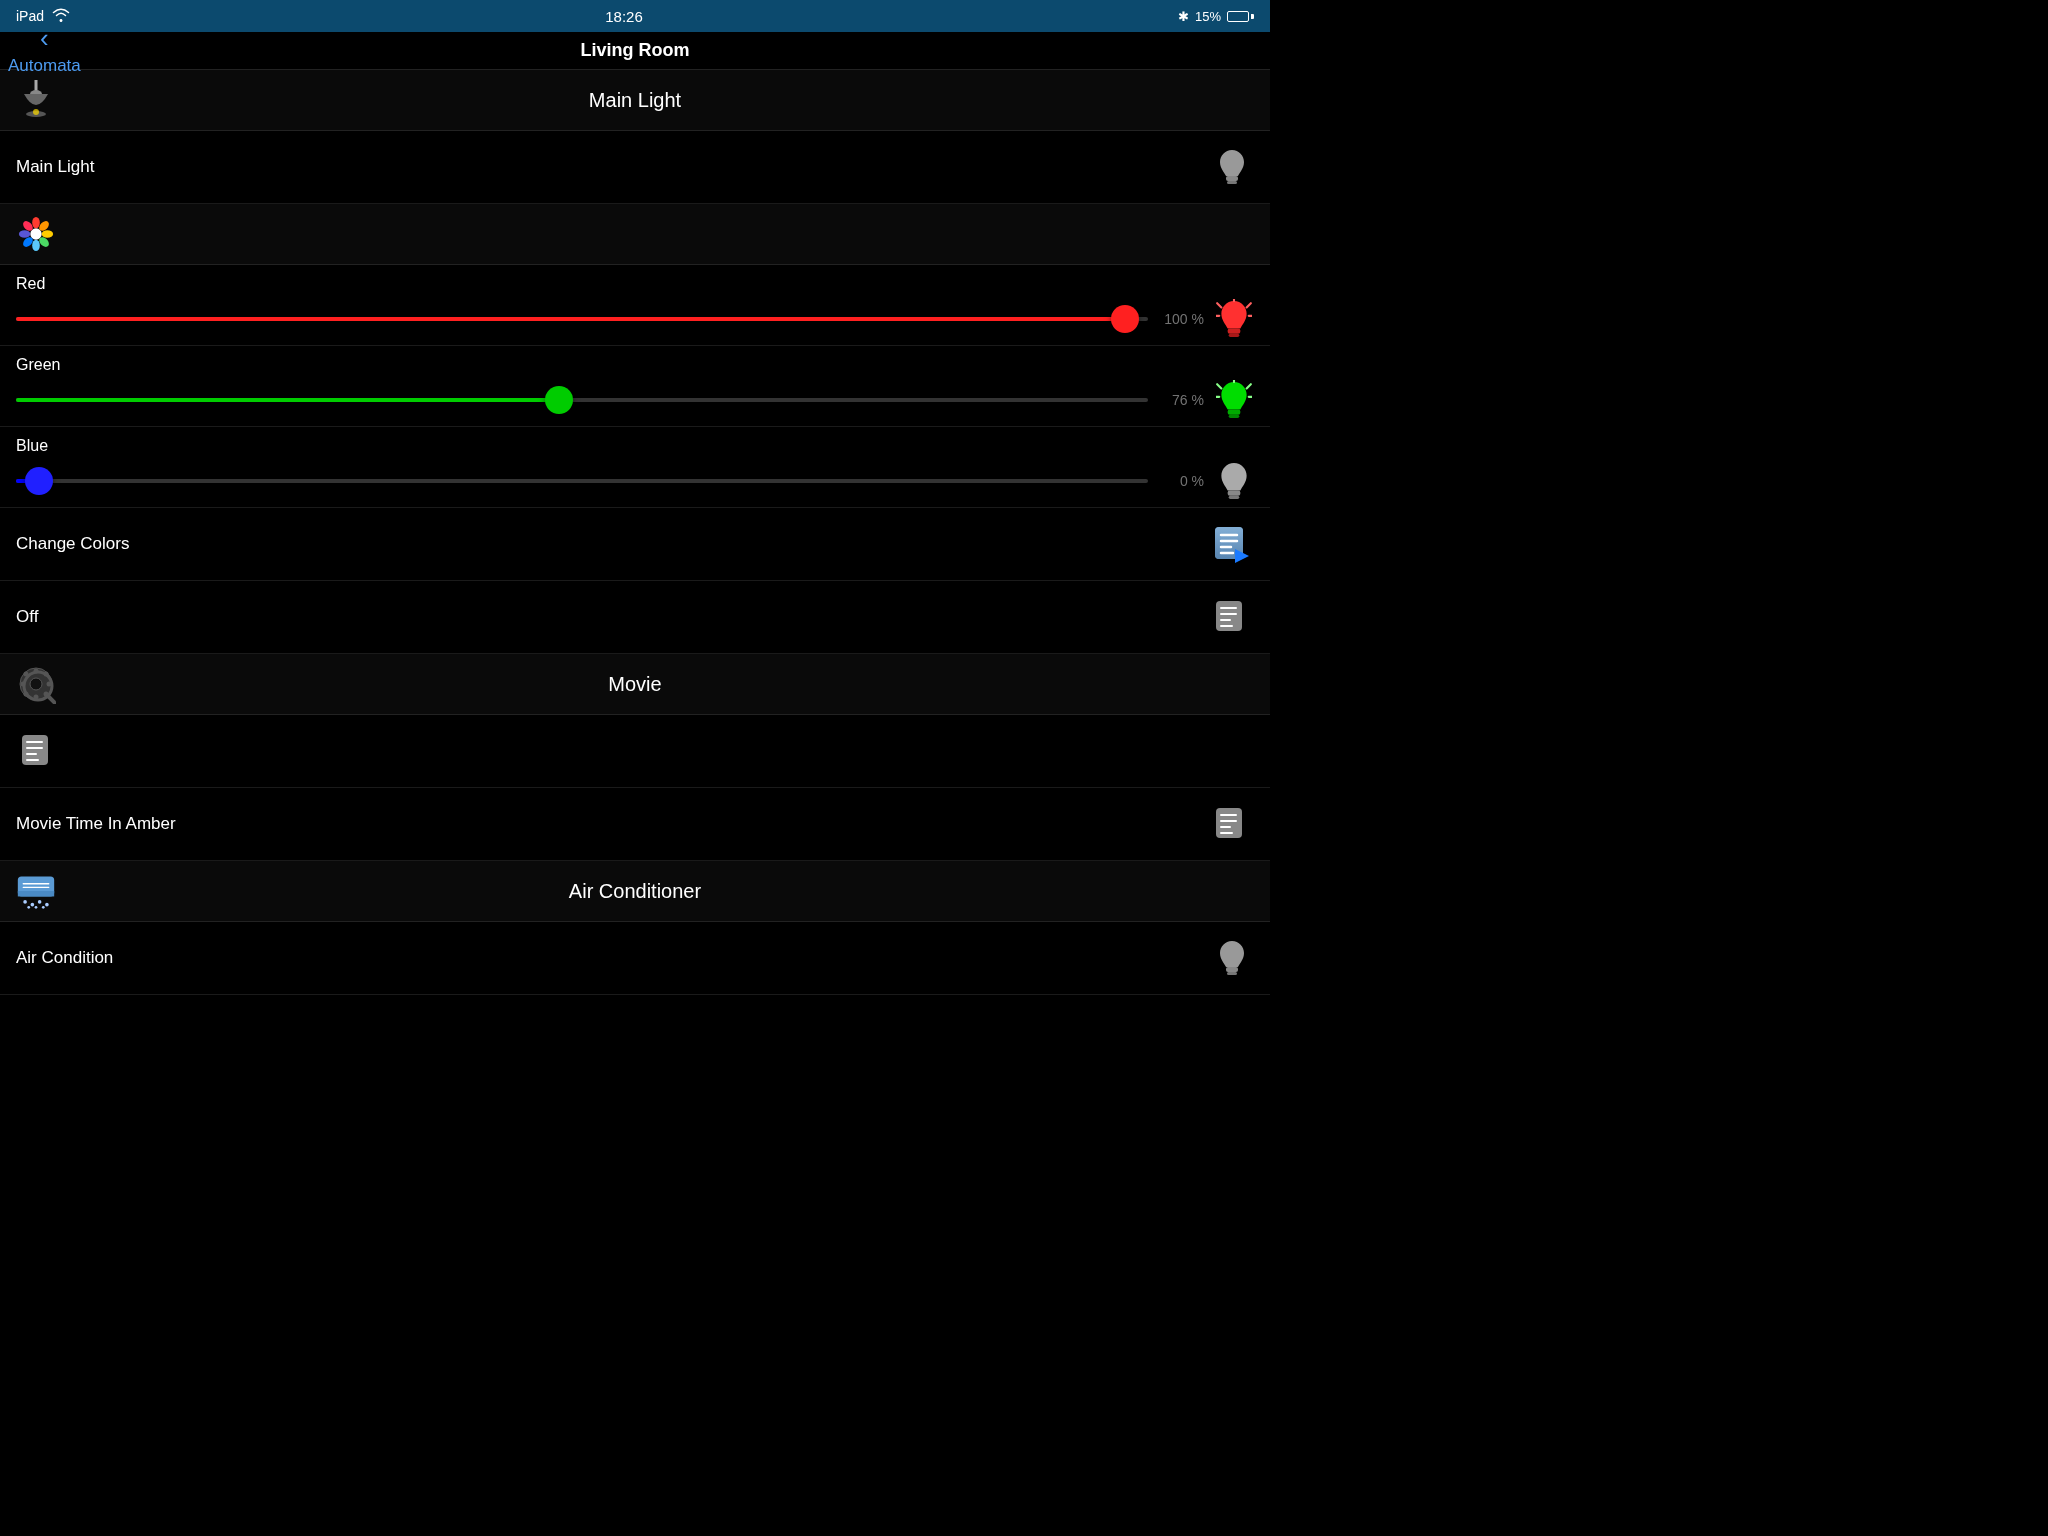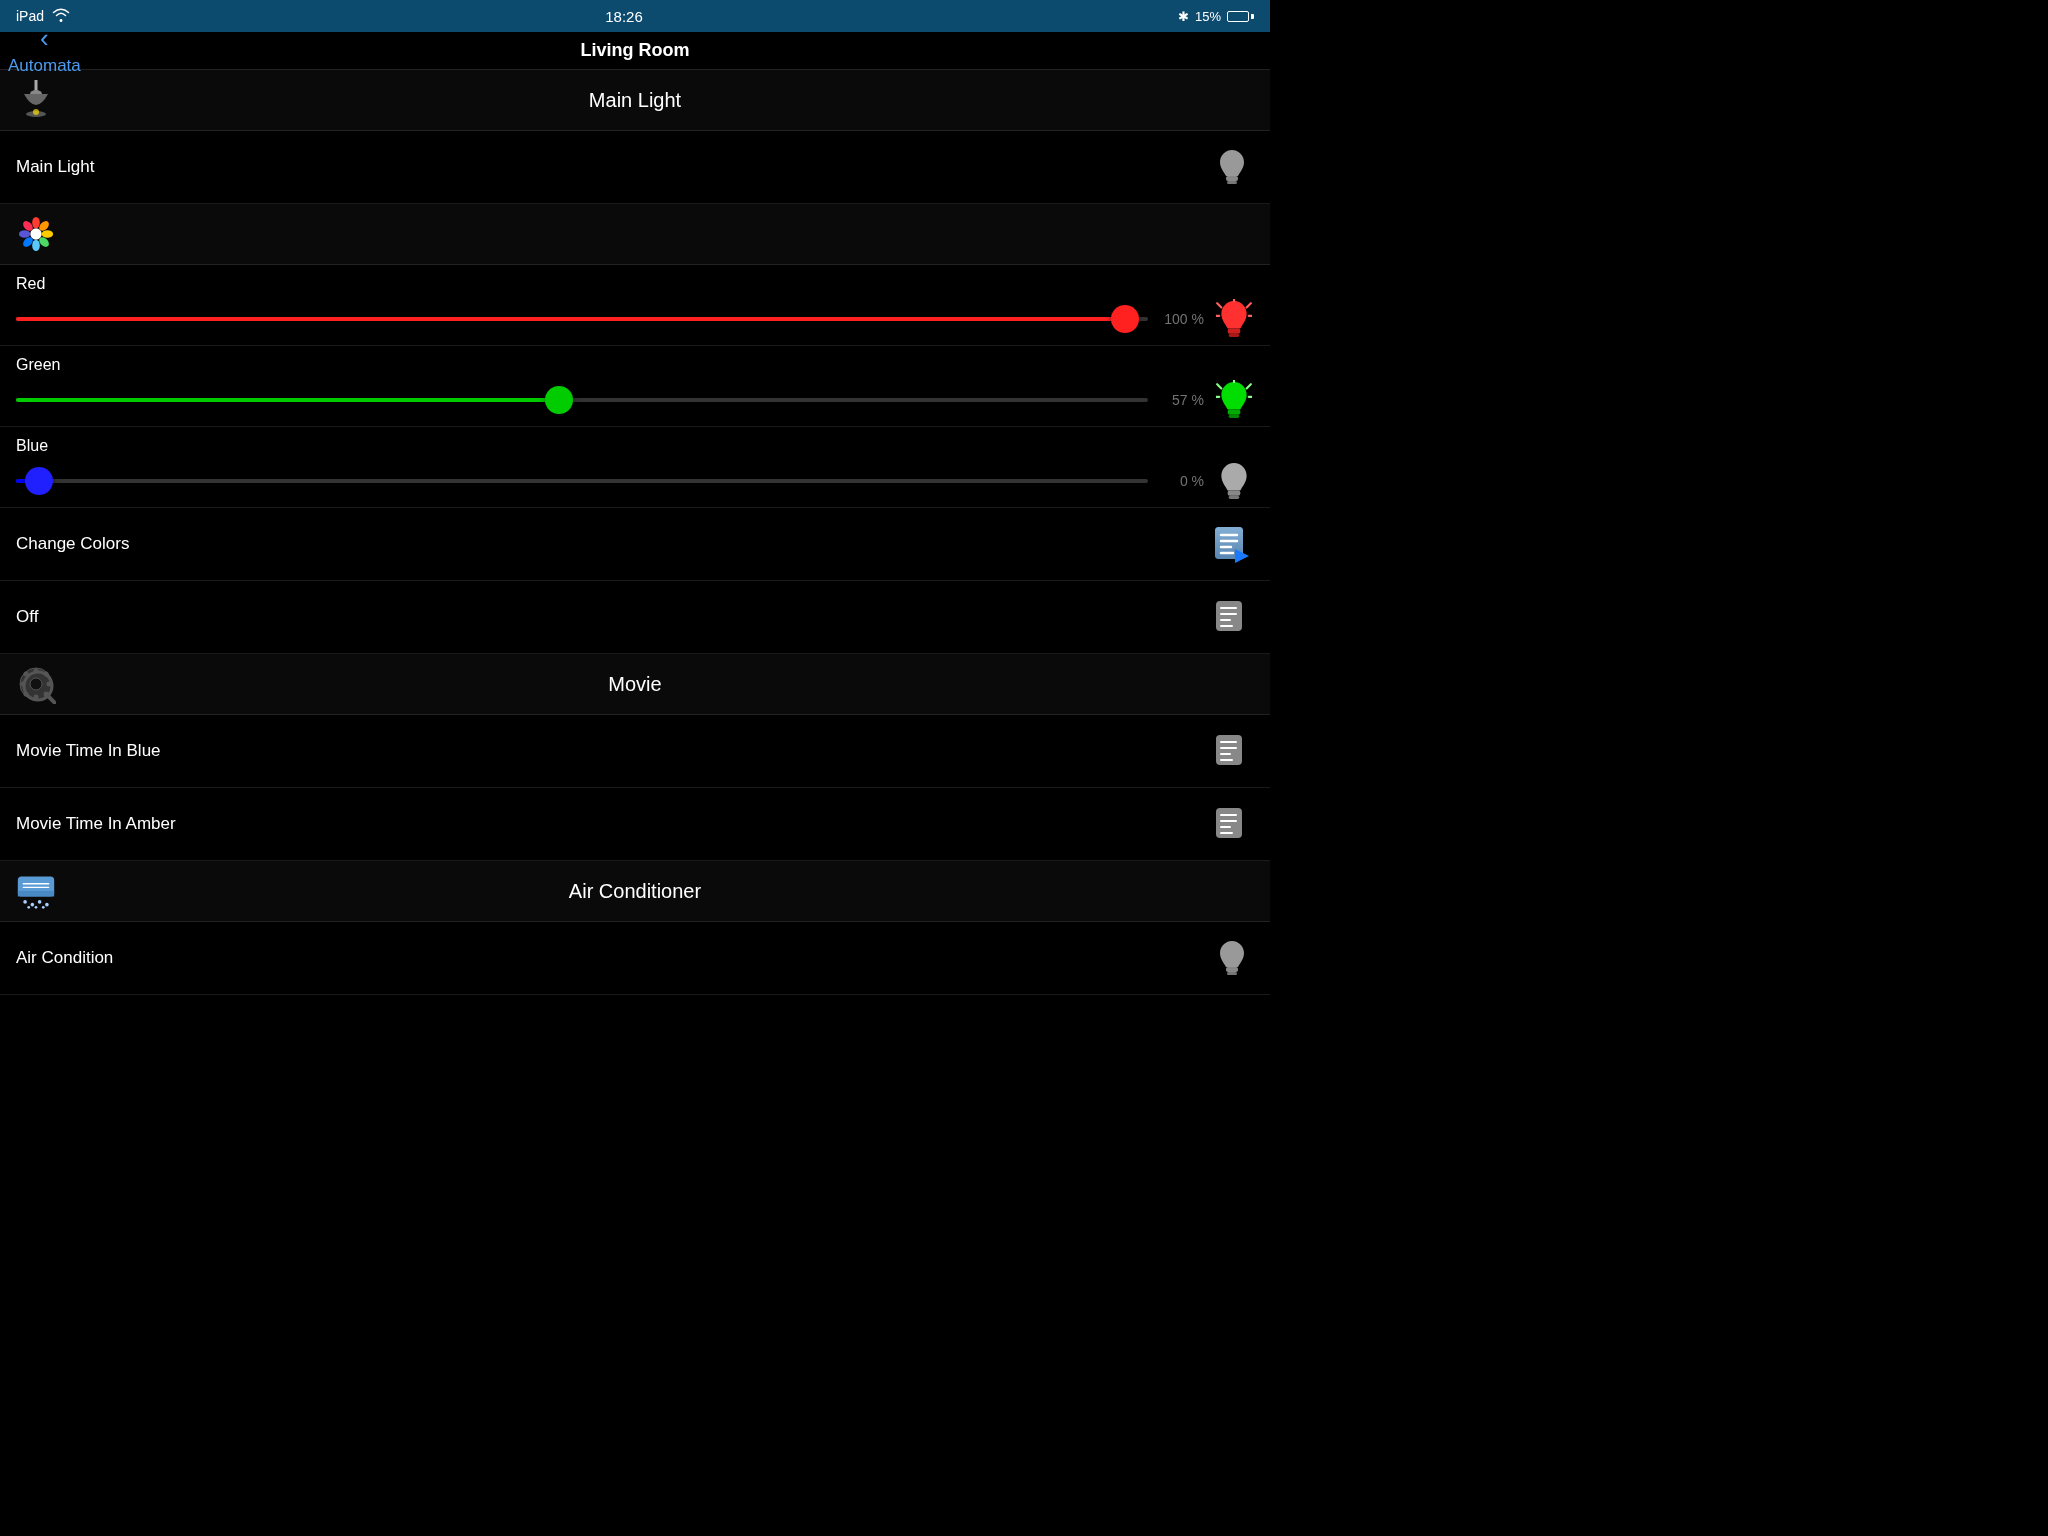--- a/index.html
+++ b/index.html
@@ -291,21 +291,21 @@
   </div>
 </div>
 
 <div class="slider-row">
   <div class="slider-label">Green</div>
   <div class="slider-container">
     <div class="slider-track" style="background:#333; flex:1; height:4px; border-radius:2px; position:relative;">
       <div class="slider-fill" style="background:#00cc00; width:48%;"></div>
       <div class="slider-thumb" style="background:#00cc00; left:48%;"></div>
     </div>
-    <span class="slider-pct">57 %</span>
+    <span class="slider-pct">76 %</span>
     <div class="slider-icon">
       <svg width="36" height="40" viewBox="0 0 32 38">
         <path d="M16 2 C9 2 4 8 4 14 C4 20 8 24 10 28 L22 28 C24 24 28 20 28 14 C28 8 23 2 16 2Z" fill="#00dd00"></path>
         <rect x="10" y="28" width="12" height="5" rx="2" fill="#00aa00"></rect>
         <rect x="11" y="33" width="10" height="3" rx="1.5" fill="#008800"></rect>
         <line x1="16" y1="2" x2="16" y2="0" stroke="#88ff88" stroke-width="2" stroke-linecap="round"></line>
         <line x1="28" y1="8" x2="32" y2="4" stroke="#88ff88" stroke-width="2" stroke-linecap="round"></line>
         <line x1="4" y1="8" x2="0" y2="4" stroke="#88ff88" stroke-width="2" stroke-linecap="round"></line>
         <line x1="30" y1="16" x2="34" y2="16" stroke="#88ff88" stroke-width="2" stroke-linecap="round"></line>
         <line x1="2" y1="16" x2="-2" y2="16" stroke="#88ff88" stroke-width="2" stroke-linecap="round"></line>
@@ -384,21 +384,20 @@
       <circle cx="10" cy="30" r="2.5" fill="#555"></circle>
 
       <line x1="32" y1="32" x2="40" y2="40" stroke="#555" stroke-width="4" stroke-linecap="round"></line>
       <circle cx="22" cy="22" r="14" fill="none" stroke="#555" stroke-width="3"></circle>
     </svg>
   </div>
   <span class="section-title">Movie</span>
 </div>
 
 <div class="list-row">
-  <span class="row-label">Movie Time In Blue</span>
   <div class="row-icon">
     <svg width="36" height="36" viewBox="0 0 36 36">
       <rect x="2" y="2" width="26" height="30" rx="4" fill="#888"></rect>
       <line x1="7" y1="9" x2="22" y2="9" stroke="white" stroke-width="2" stroke-linecap="round"></line>
       <line x1="7" y1="15" x2="22" y2="15" stroke="white" stroke-width="2" stroke-linecap="round"></line>
       <line x1="7" y1="21" x2="16" y2="21" stroke="white" stroke-width="2" stroke-linecap="round"></line>
       <line x1="7" y1="27" x2="18" y2="27" stroke="white" stroke-width="2" stroke-linecap="round"></line>
     </svg>
   </div>
 </div>

